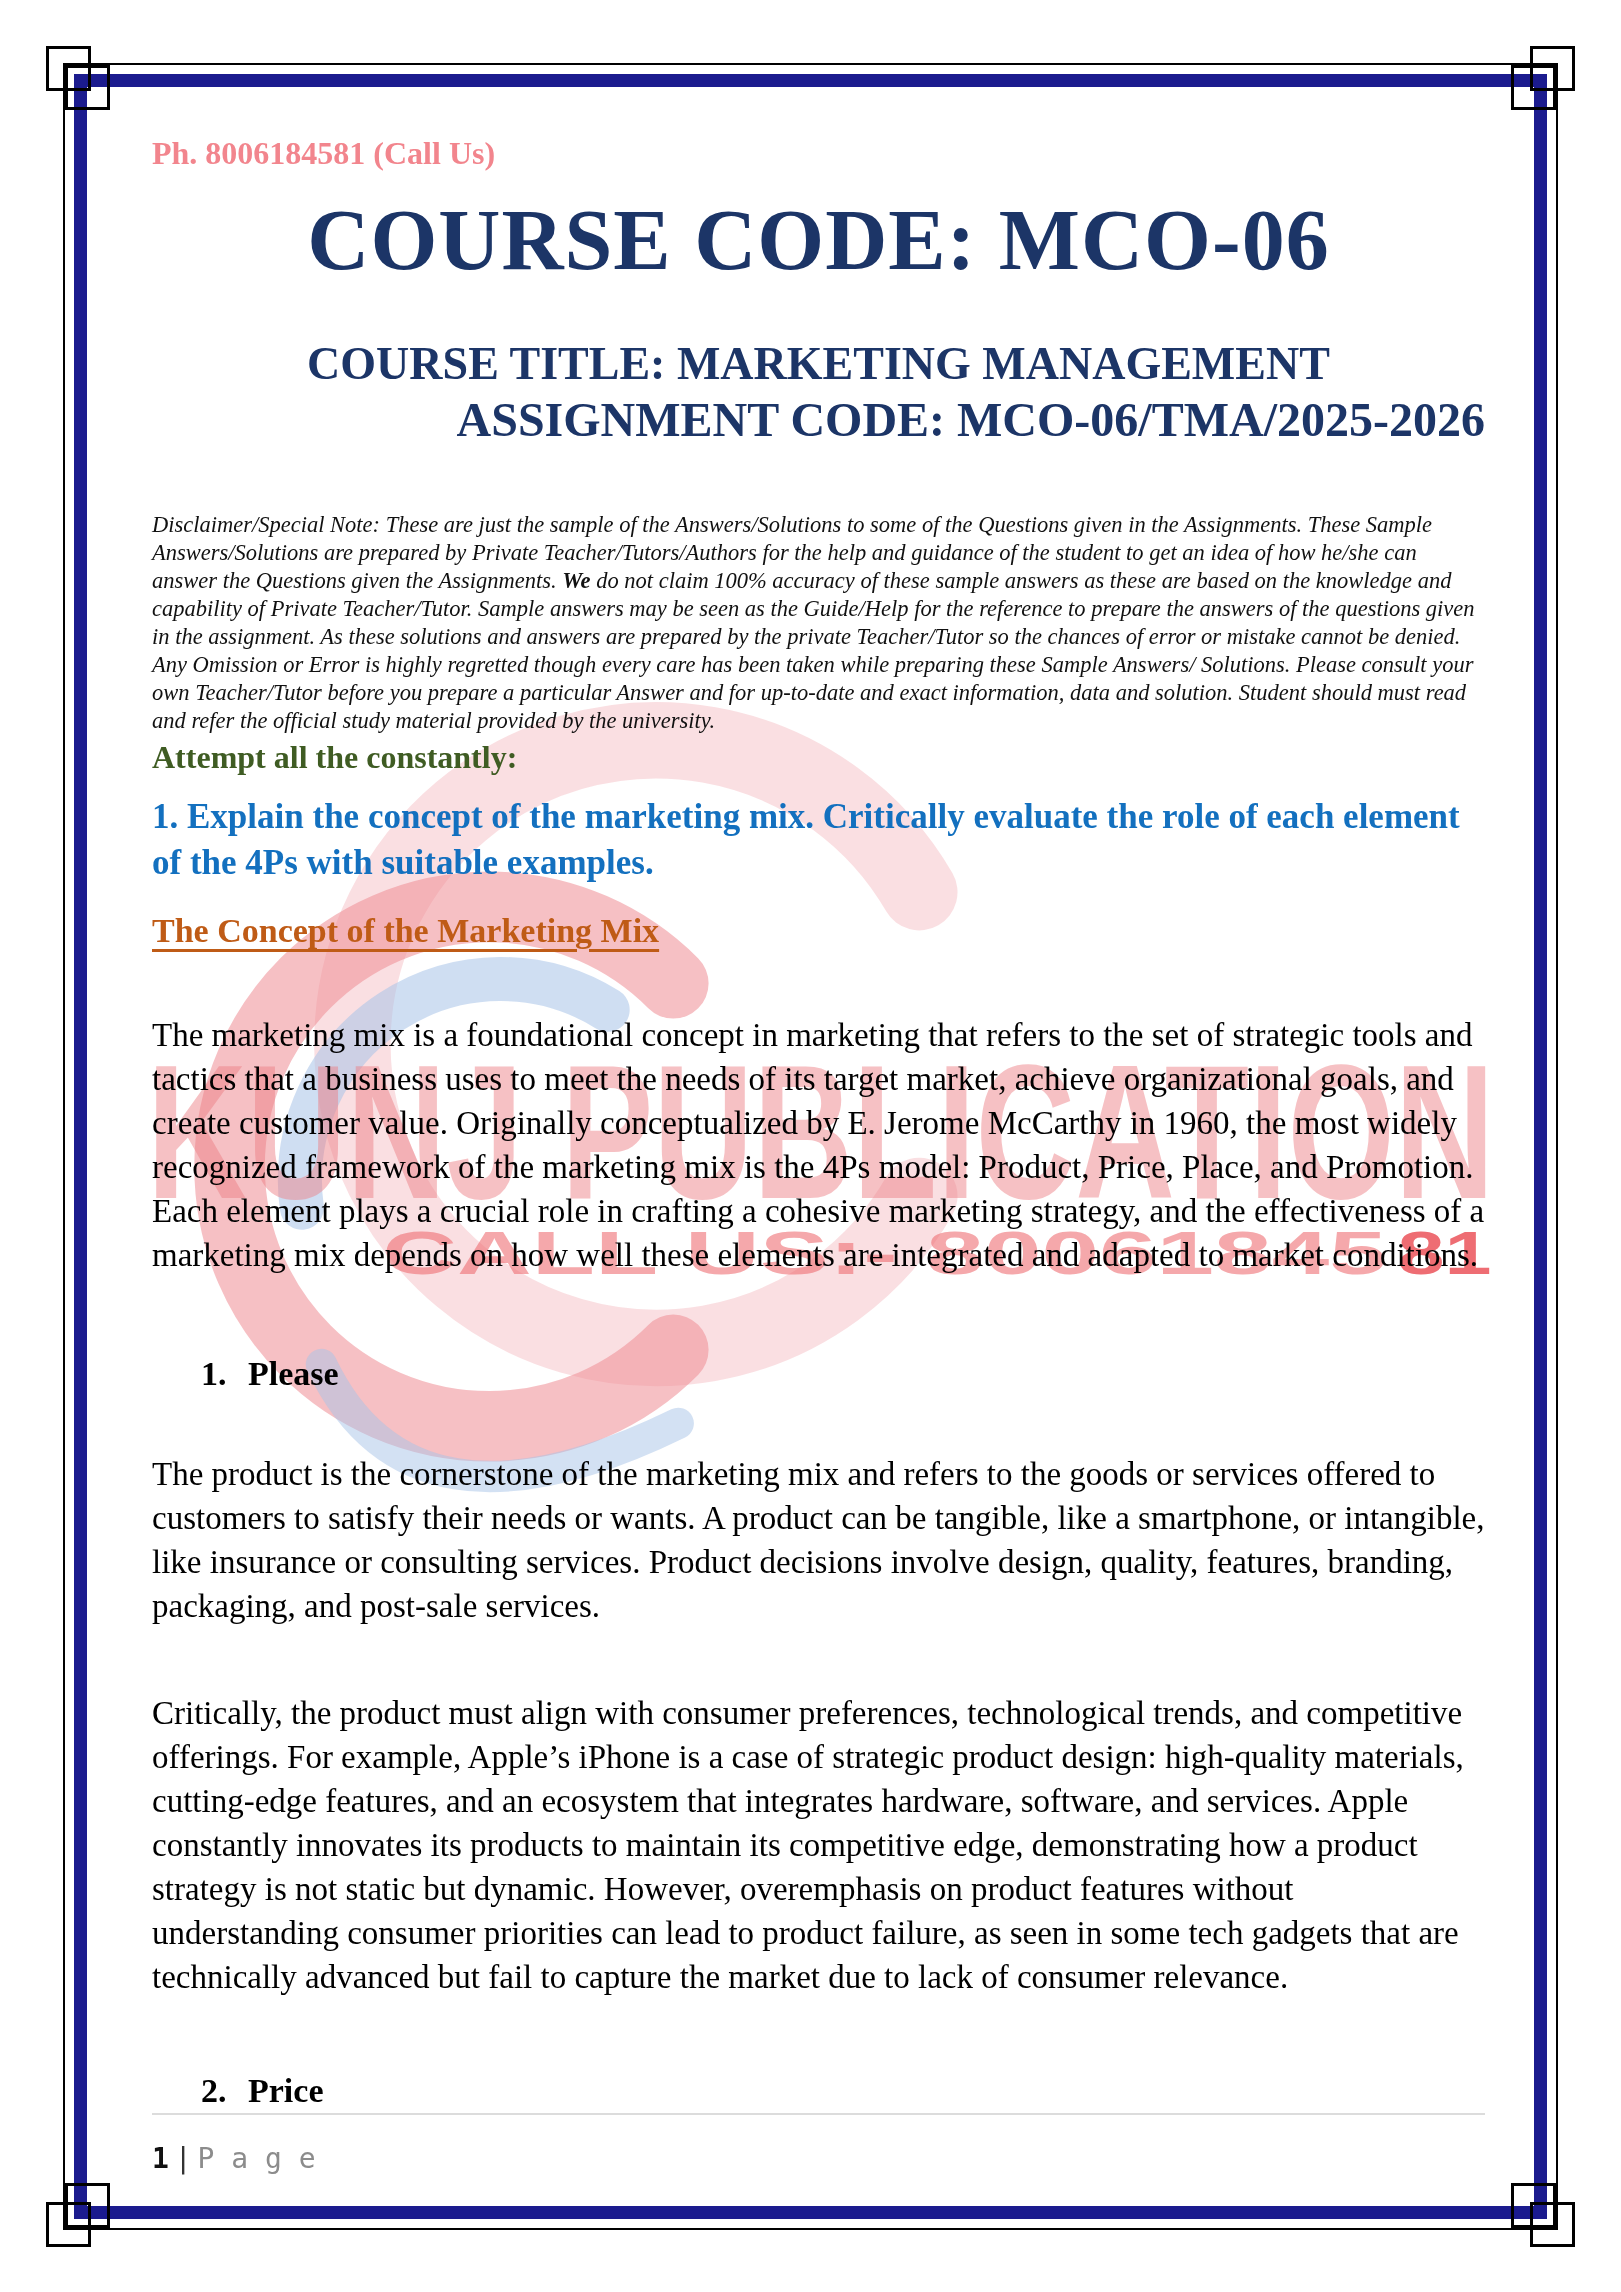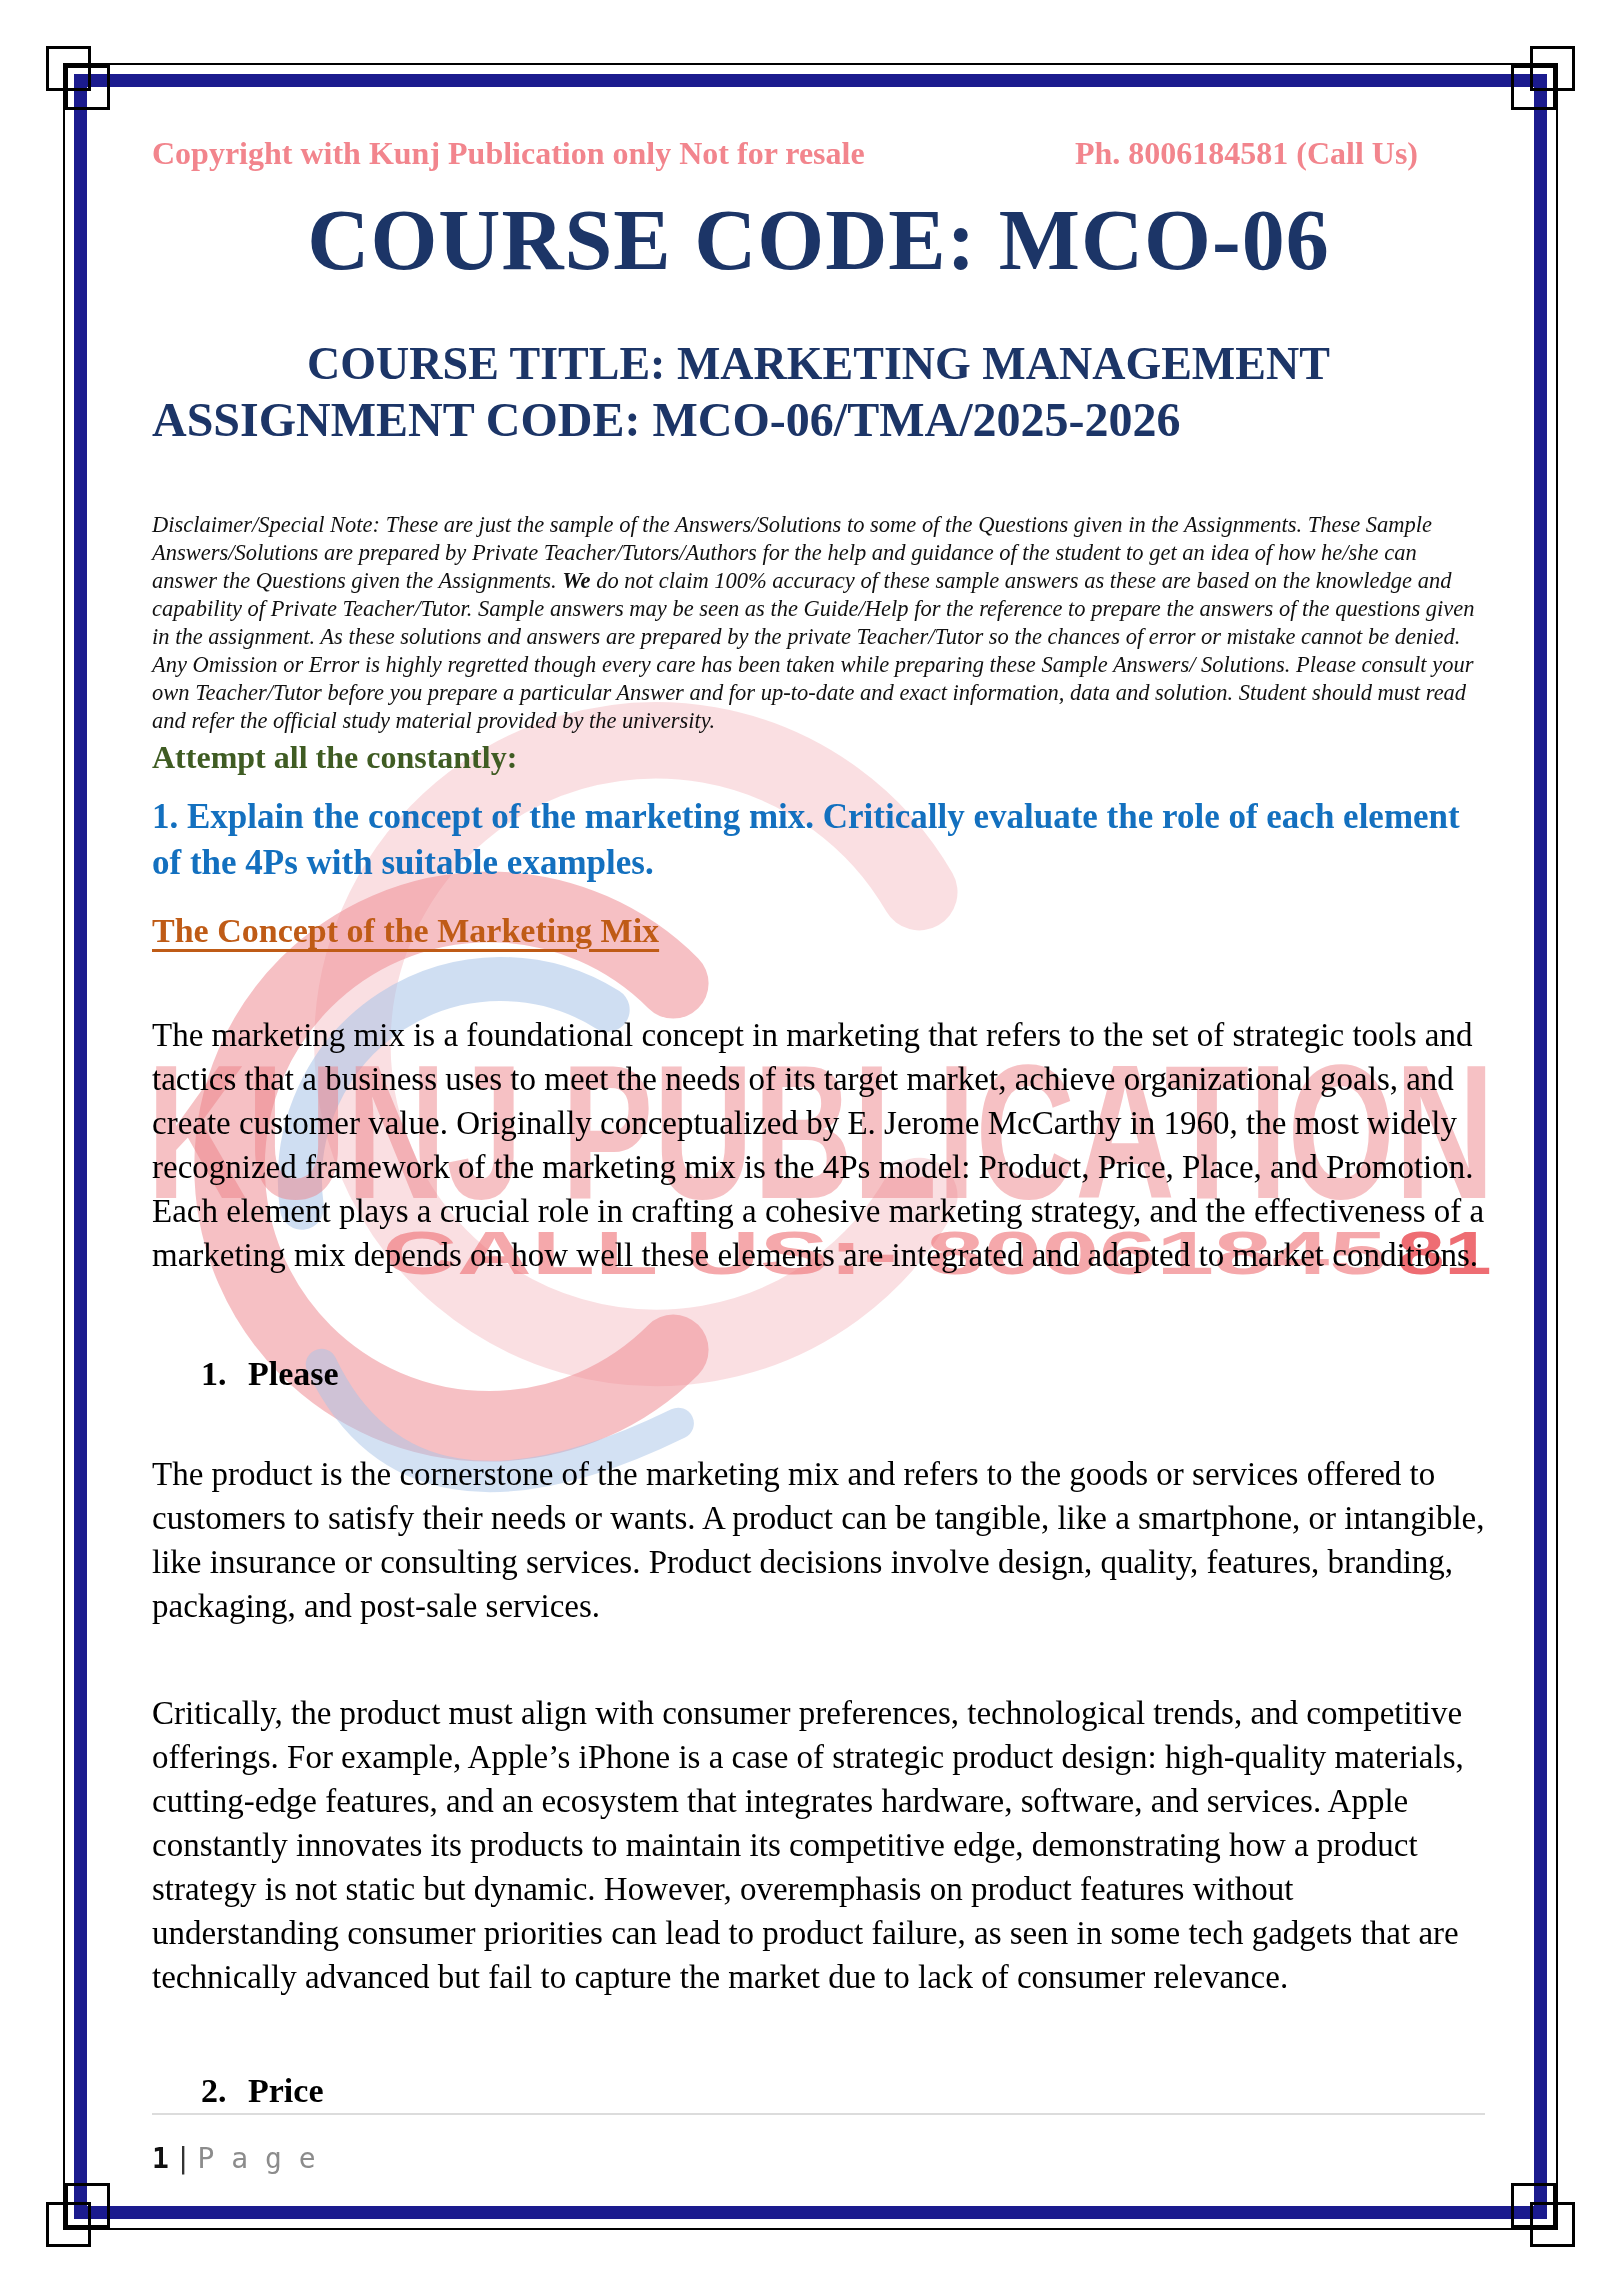--- a/index.html
+++ b/index.html
@@ -42,21 +42,21 @@
   }
   .main-title{
     top:190px;left:0;width:1333px;text-align:center;
     color:#1c3567;font-weight:bold;font-size:86px;letter-spacing:1px;white-space:nowrap;
   }
   .sub-title-1{
     top:337px;left:0;width:1333px;text-align:center;
     color:#1c3567;font-weight:bold;font-size:46px;white-space:nowrap;
   }
   .sub-title-2{
-    top:392px;left:0;width:1333px;text-align:left;
+    top:392px;left:0;width:1333px;text-align:right;
     color:#1c3567;font-weight:bold;font-size:48px;white-space:nowrap;
   }
   .disclaimer{
     top:488px;left:0;width:1333px;
     font-style:italic;font-size:22.5px;line-height:28px;color:#111;
   }
   .disclaimer .bold-word{font-weight:bold;}
   .attempt-heading{
     top:739px;left:0;width:1333px;
     color:#3f5c23;font-weight:bold;font-size:32px;
@@ -118,21 +118,20 @@
     <path d="M 620 1030 A 205 205 0 0 0 308 1232" fill="none" stroke="rgba(168,195,232,0.55)" stroke-width="45" stroke-linecap="round"></path>
     <path d="M 328 1392 Q 420 1585 692 1452" fill="none" stroke="rgba(168,195,232,0.5)" stroke-width="32" stroke-linecap="round"></path>
     <text x="150" y="1222" textLength="1375" lengthAdjust="spacingAndGlyphs" font-family="Liberation Sans, sans-serif" font-weight="bold" font-size="196" fill="rgba(236,125,132,0.48)">KUNJ PUBLICATION</text>
     <text x="390" y="1300" textLength="1025" lengthAdjust="spacingAndGlyphs" font-family="Liberation Sans, sans-serif" font-weight="bold" font-size="63" fill="rgba(238,110,115,0.6)">CALL US:- 80061845</text>
     <text x="1426" y="1300" textLength="96" lengthAdjust="spacingAndGlyphs" font-family="Liberation Sans, sans-serif" font-weight="bold" font-size="63" fill="rgba(234,72,80,0.8)">81</text>
   </svg>
 
   <div class="content">
 
     <div class="abs copyright-row">
-      <span>Copyright with Kunj Publication only Not for resale</span>
       <span>Ph. 8006184581 (Call Us)</span>
     </div>
 
     <div class="abs main-title">COURSE CODE: MCO-06</div>
     <div class="abs sub-title-1">COURSE TITLE: MARKETING MANAGEMENT</div>
     <div class="abs sub-title-2">ASSIGNMENT CODE: MCO-06/TMA/2025-2026</div>
 
     <p class="abs disclaimer"><span>Disclaimer/Special Note: These are just the sample of the Answers/Solutions to some of the Questions given in the Assignments. These Sample Answers/Solutions are prepared by Private Teacher/Tutors/Authors for the help and guidance of the student to get an idea of how he/she can answer the Questions given the Assignments. </span><span class="bold-word">We</span><span> do not claim 100% accuracy of these sample answers as these are based on the knowledge and capability of Private Teacher/Tutor. Sample answers may be seen as the Guide/Help for the reference to prepare the answers of the questions given in the assignment. As these solutions and answers are prepared by the private Teacher/Tutor so the chances of error or mistake cannot be denied. Any Omission or Error is highly regretted though every care has been taken while preparing these Sample Answers/ Solutions. Please consult your own Teacher/Tutor before you prepare a particular Answer and for up-to-date and exact information, data and solution. Student should must read and refer the official study material provided by the university.</span></p>
 
     <div class="abs attempt-heading">Attempt all the constantly:</div>

